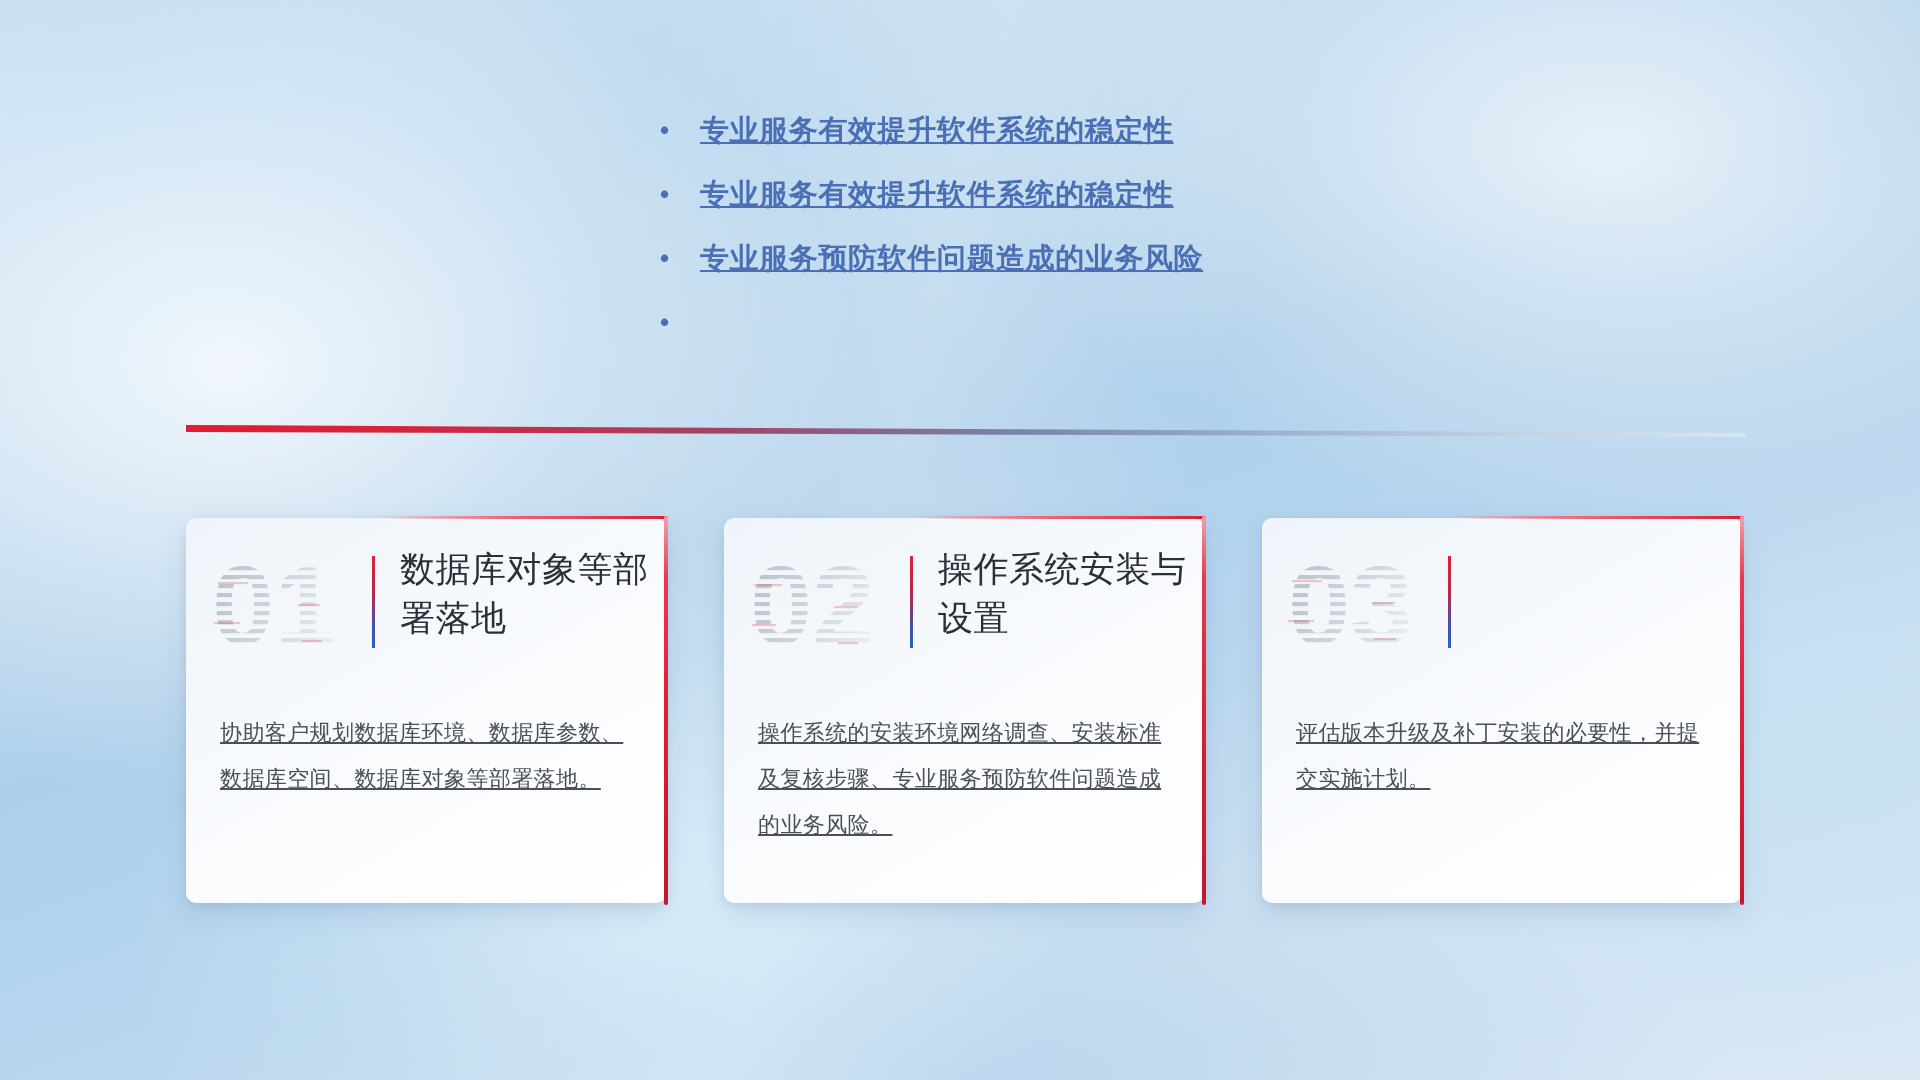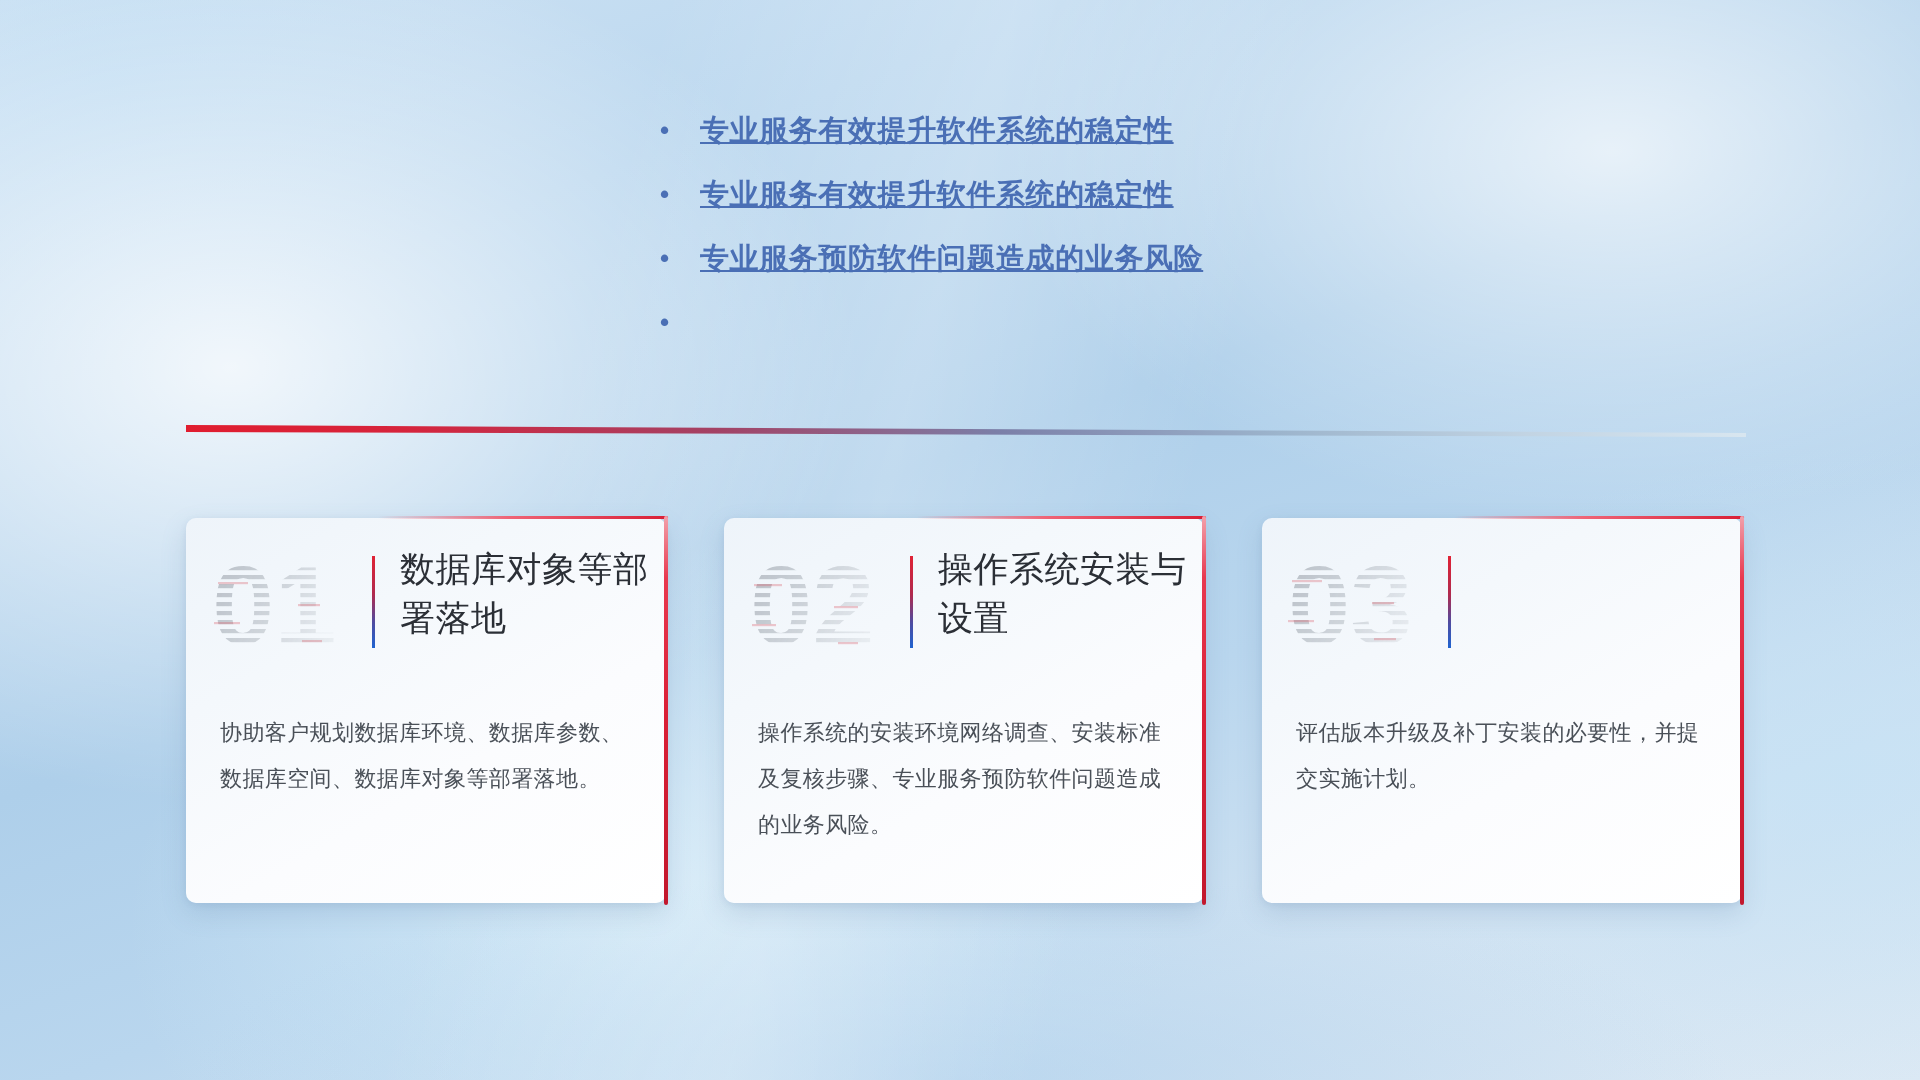--- a/index.html
+++ b/index.html
@@ -109,20 +109,21 @@
     font-size:35px;line-height:49px;
     color:#2b2f36;
     font-weight:500;
     letter-spacing:.5px;
   }
   .card-body{
     position:absolute;left:34px;top:192px;width:420px;
     font-size:22px;line-height:46px;
     color:#4a5058;
     letter-spacing:.4px;
+    text-decoration:underline;
   }
 </style>
 </head>
 <body>
 
 <div id="bg">
   <div class="bgl bg-base"></div>
   <div class="bgl bg-v7"></div>
   <div class="bgl bg-v1"></div>
   <div class="bgl bg-v3"></div>

